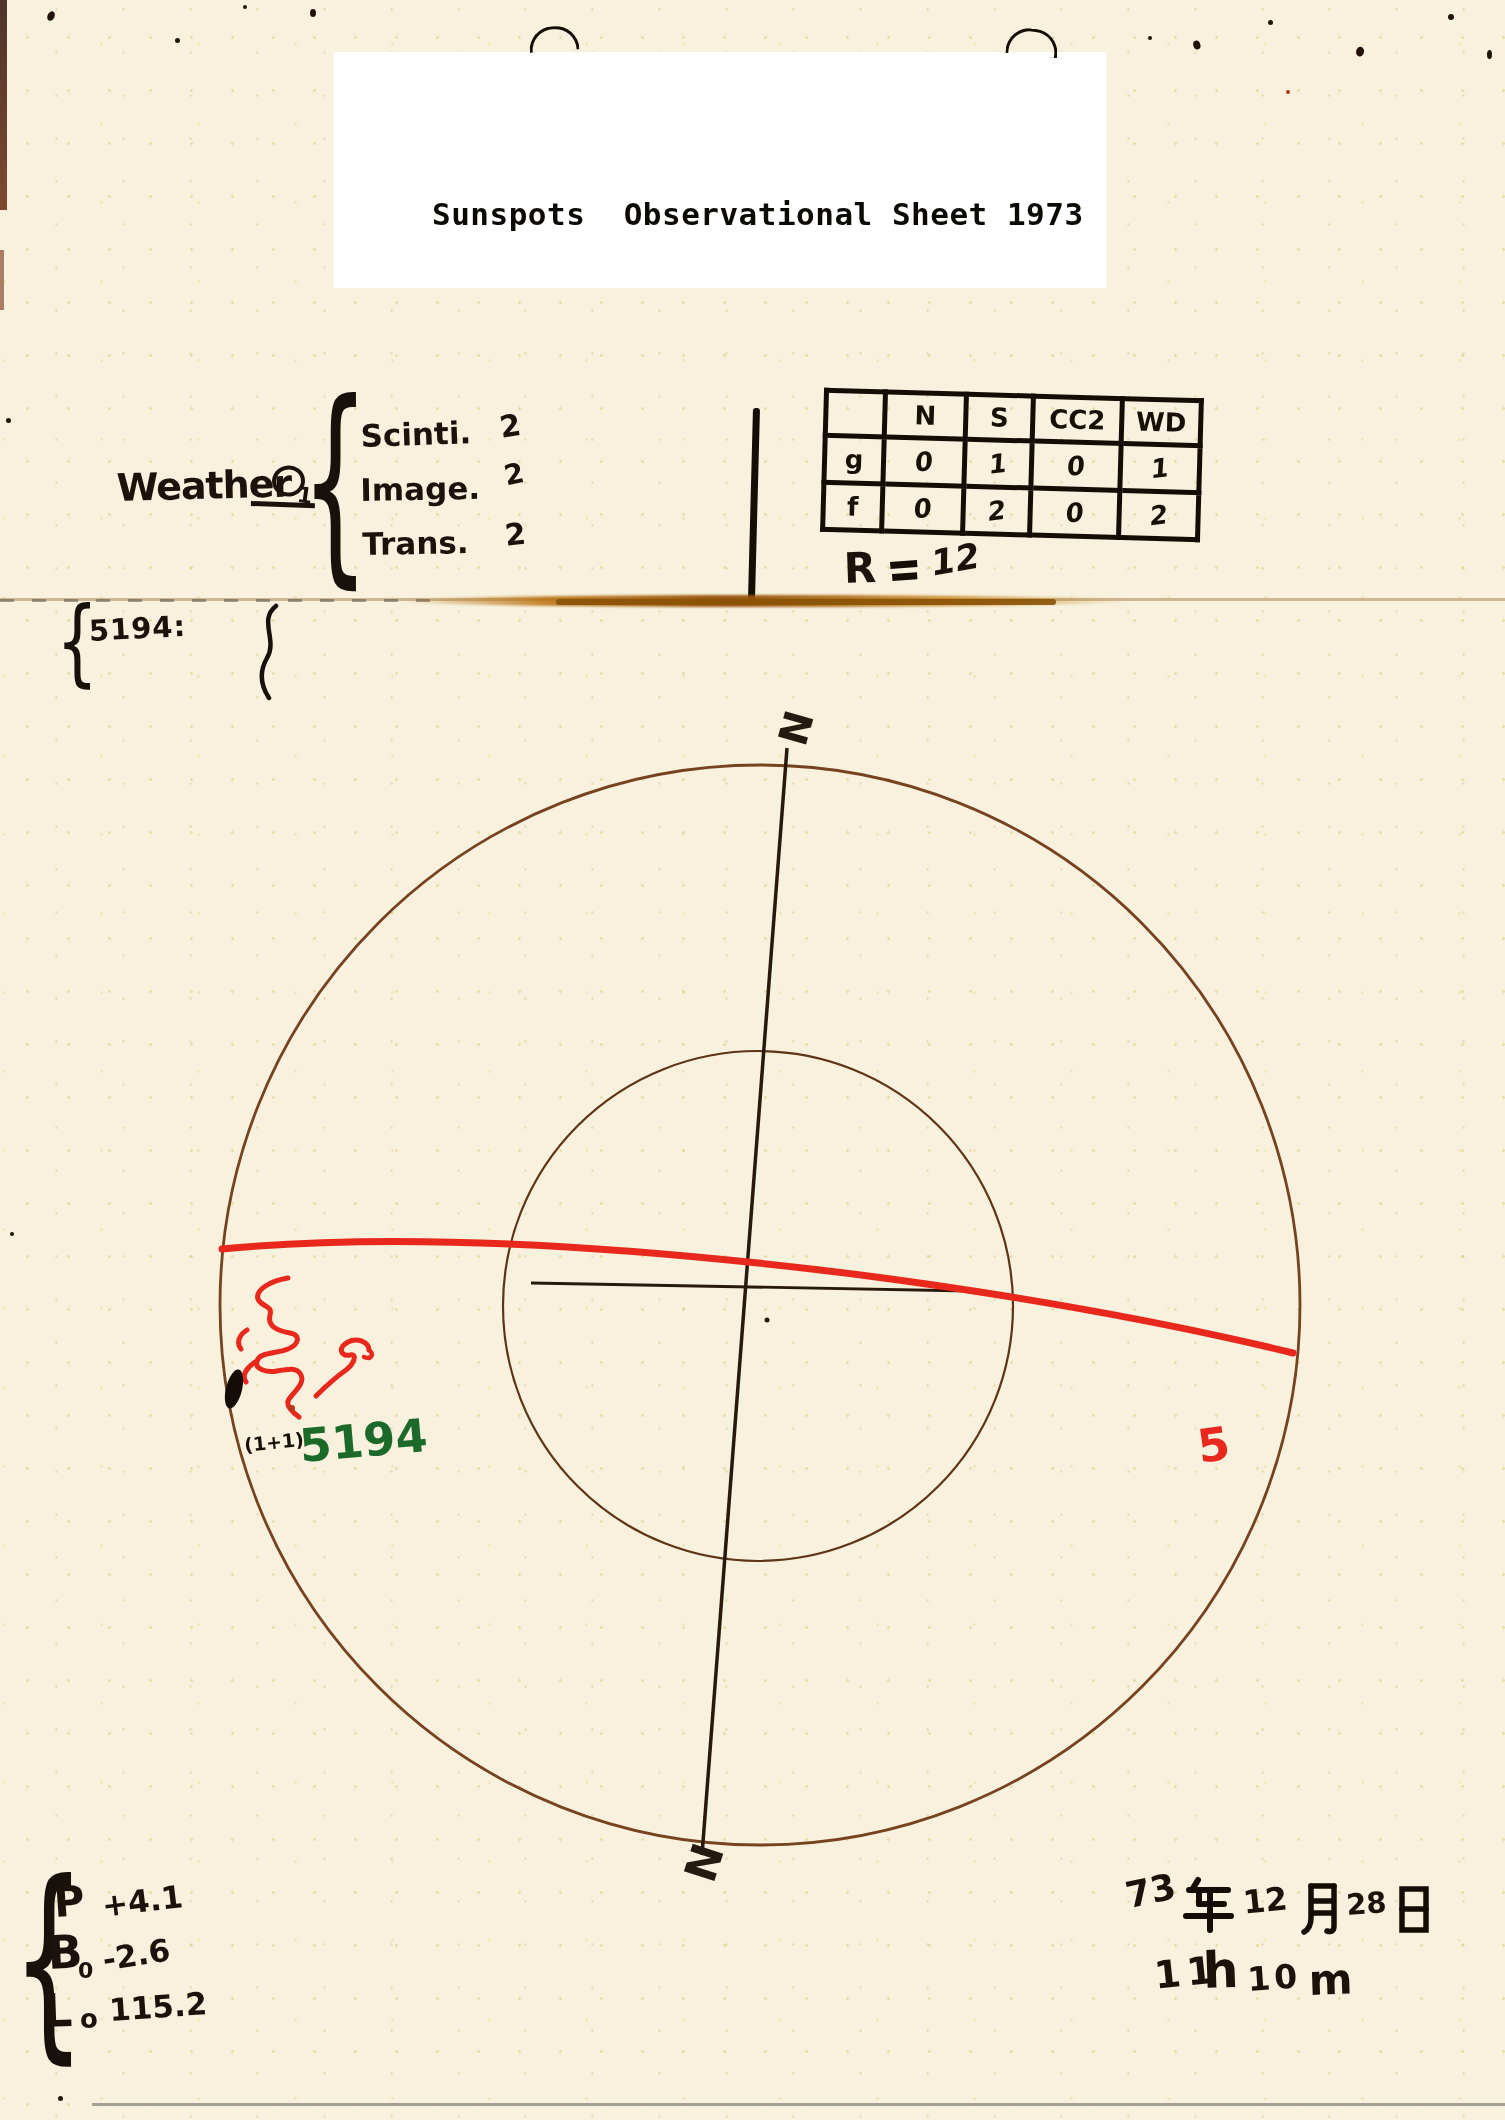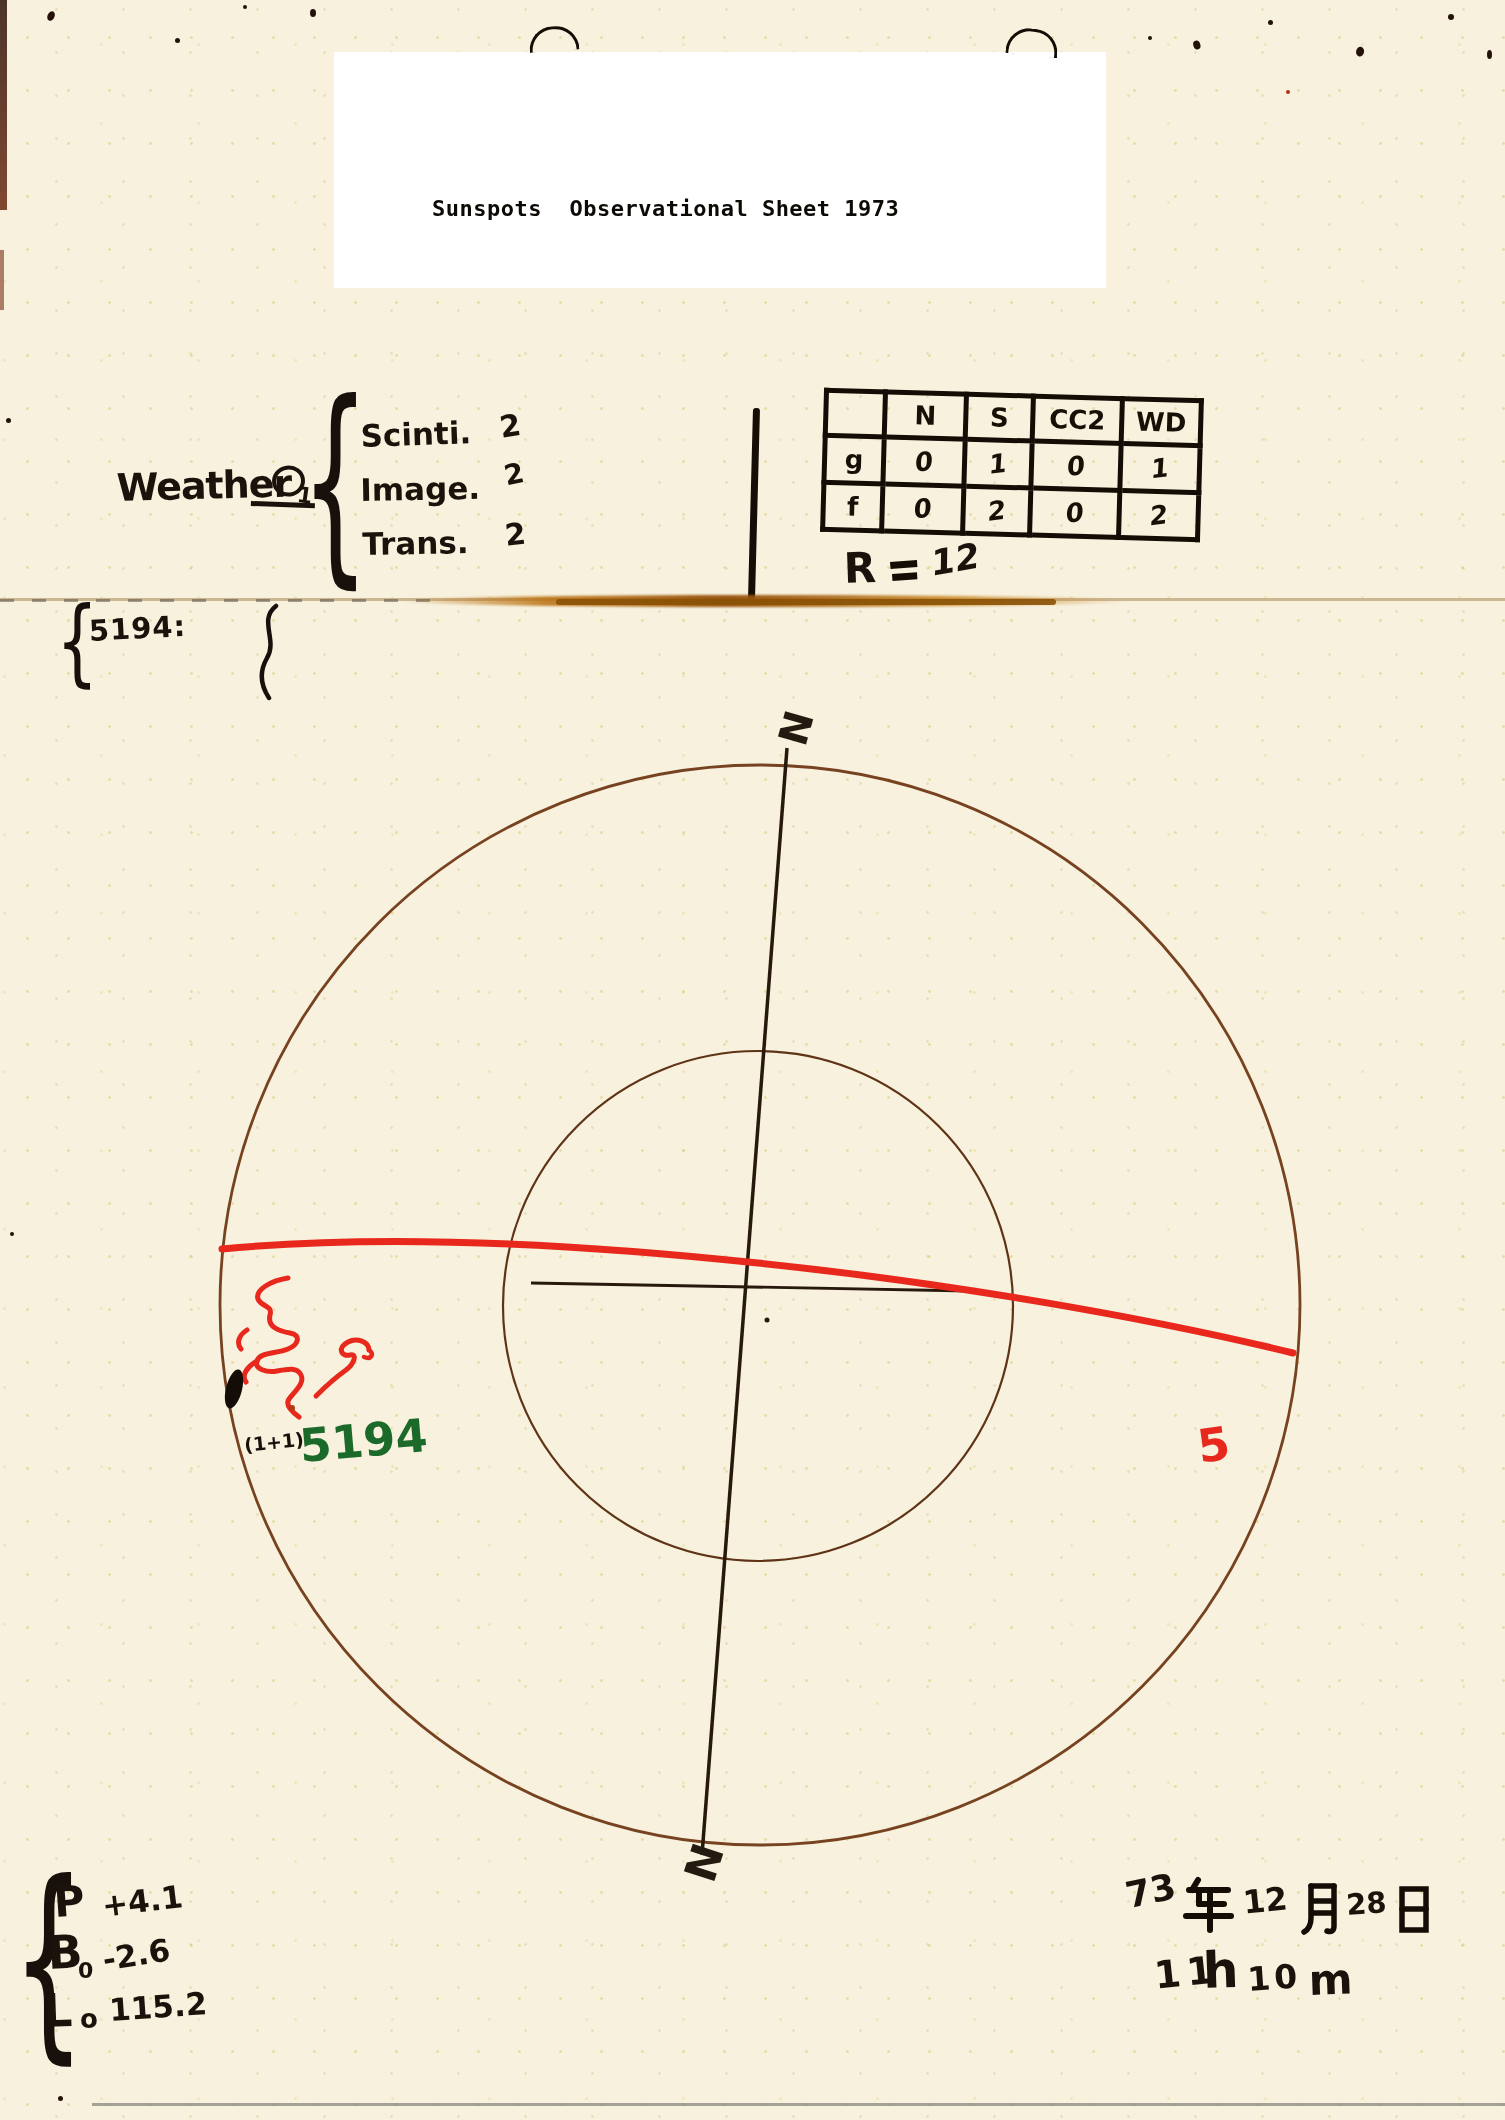--- a/index.html
+++ b/index.html
@@ -11,21 +11,21 @@
       radial-gradient(circle, rgba(178,150,38,.20) 1px, transparent 1.6px),
       radial-gradient(circle, rgba(214,186,72,.22) 1px, transparent 1.9px);
     background-size:41px 53px, 67px 43px, 97px 79px;
     background-position:7px 11px, 23px 31px, 53px 5px;
     font-family:"DejaVu Sans",sans-serif;color:#1b130b;
   }
   .abs{position:absolute;transform-origin:left top;}
   .hand{font-weight:700;color:#1b130b;}
   .title-panel{left:334px;top:52px;width:772px;height:236px;background:#ffffff;}
   .page-title{left:432px;top:196px;font-family:"DejaVu Sans Mono","Liberation Mono",monospace;
-    font-weight:700;font-size:22px;letter-spacing:.5px;white-space:pre;color:#0d0a06;}
+    font-weight:700;font-size:31px;letter-spacing:.5px;white-space:pre;color:#0d0a06;}
   .brace{line-height:.78;font-weight:400;color:#18100a;}
   .weather-label{left:116px;top:466px;font-size:38px;transform:rotate(-1.5deg);letter-spacing:-1px;}
   .weather-circle{left:270px;top:468px;width:25px;height:23px;border:4px solid #1b130b;border-radius:50%;transform:rotate(-8deg);}
   .weather-underline{left:251px;top:501px;width:64px;height:5px;background:#1b130b;transform:rotate(2deg);}
   .weather-sub{left:299px;top:482px;font-size:22px;transform:rotate(8deg);}
   .weather-brace{left:301px;top:398px;font-size:215px;transform:scaleX(.5);}
   .w-item{font-size:31px;}
   .w-val{font-size:30px;}
   .divider-line{left:753px;top:408px;width:7px;height:194px;background:#150e07;transform:rotate(1.5deg);border-radius:3px;}
   table.count{border-collapse:collapse;transform:rotate(1.6deg);background:transparent;}

